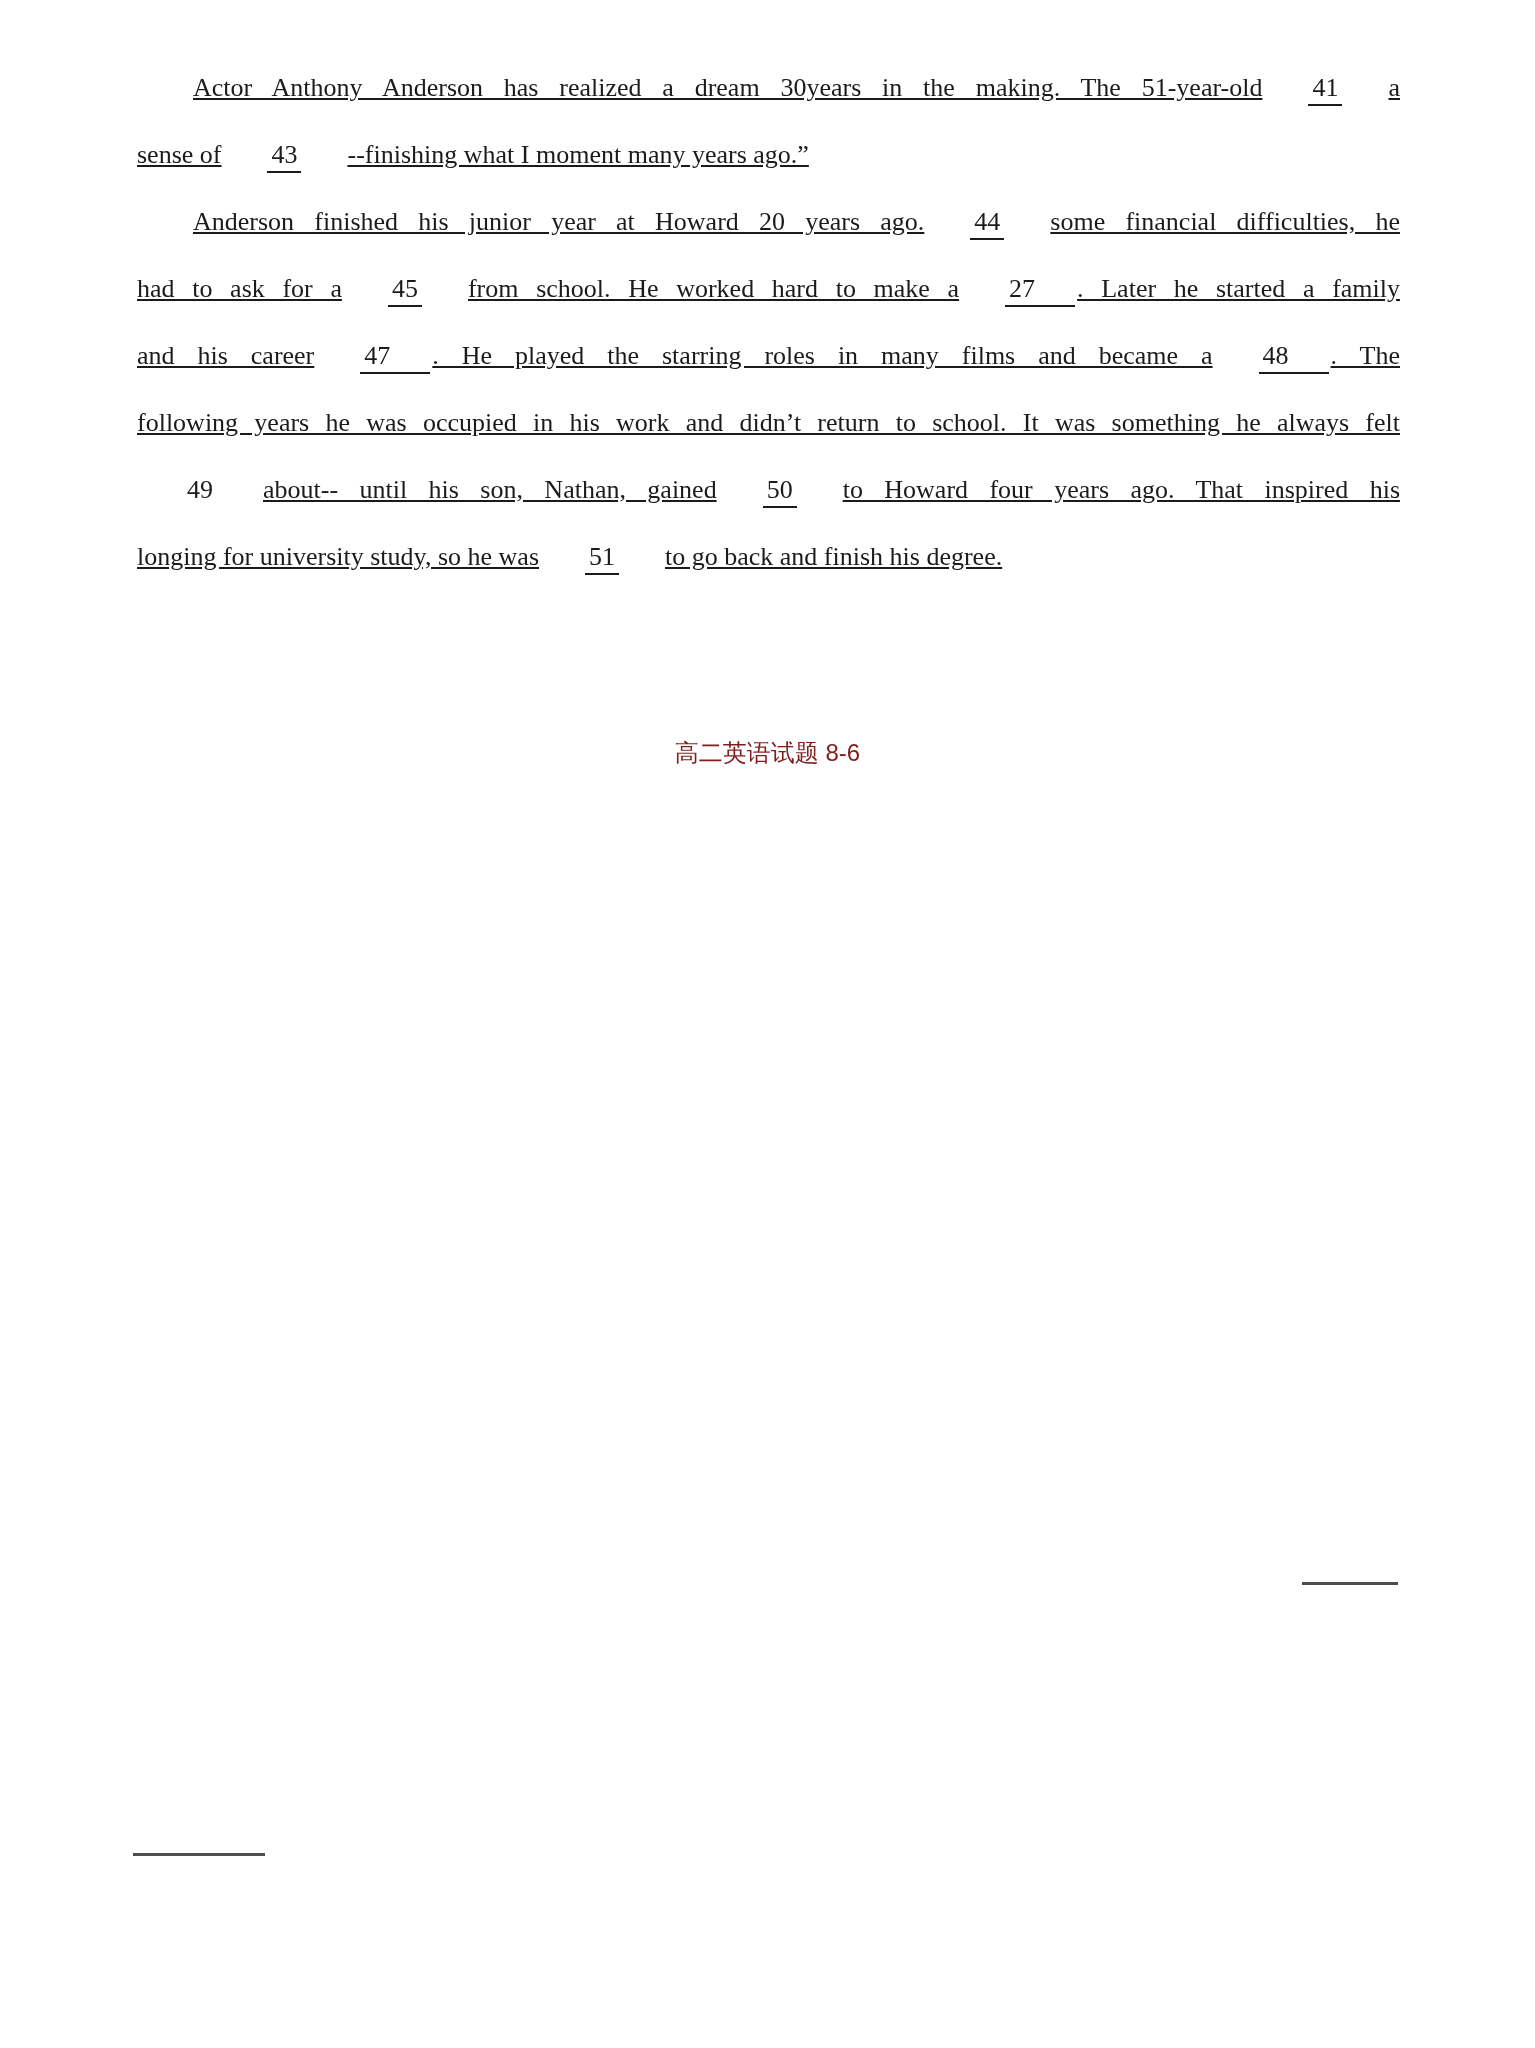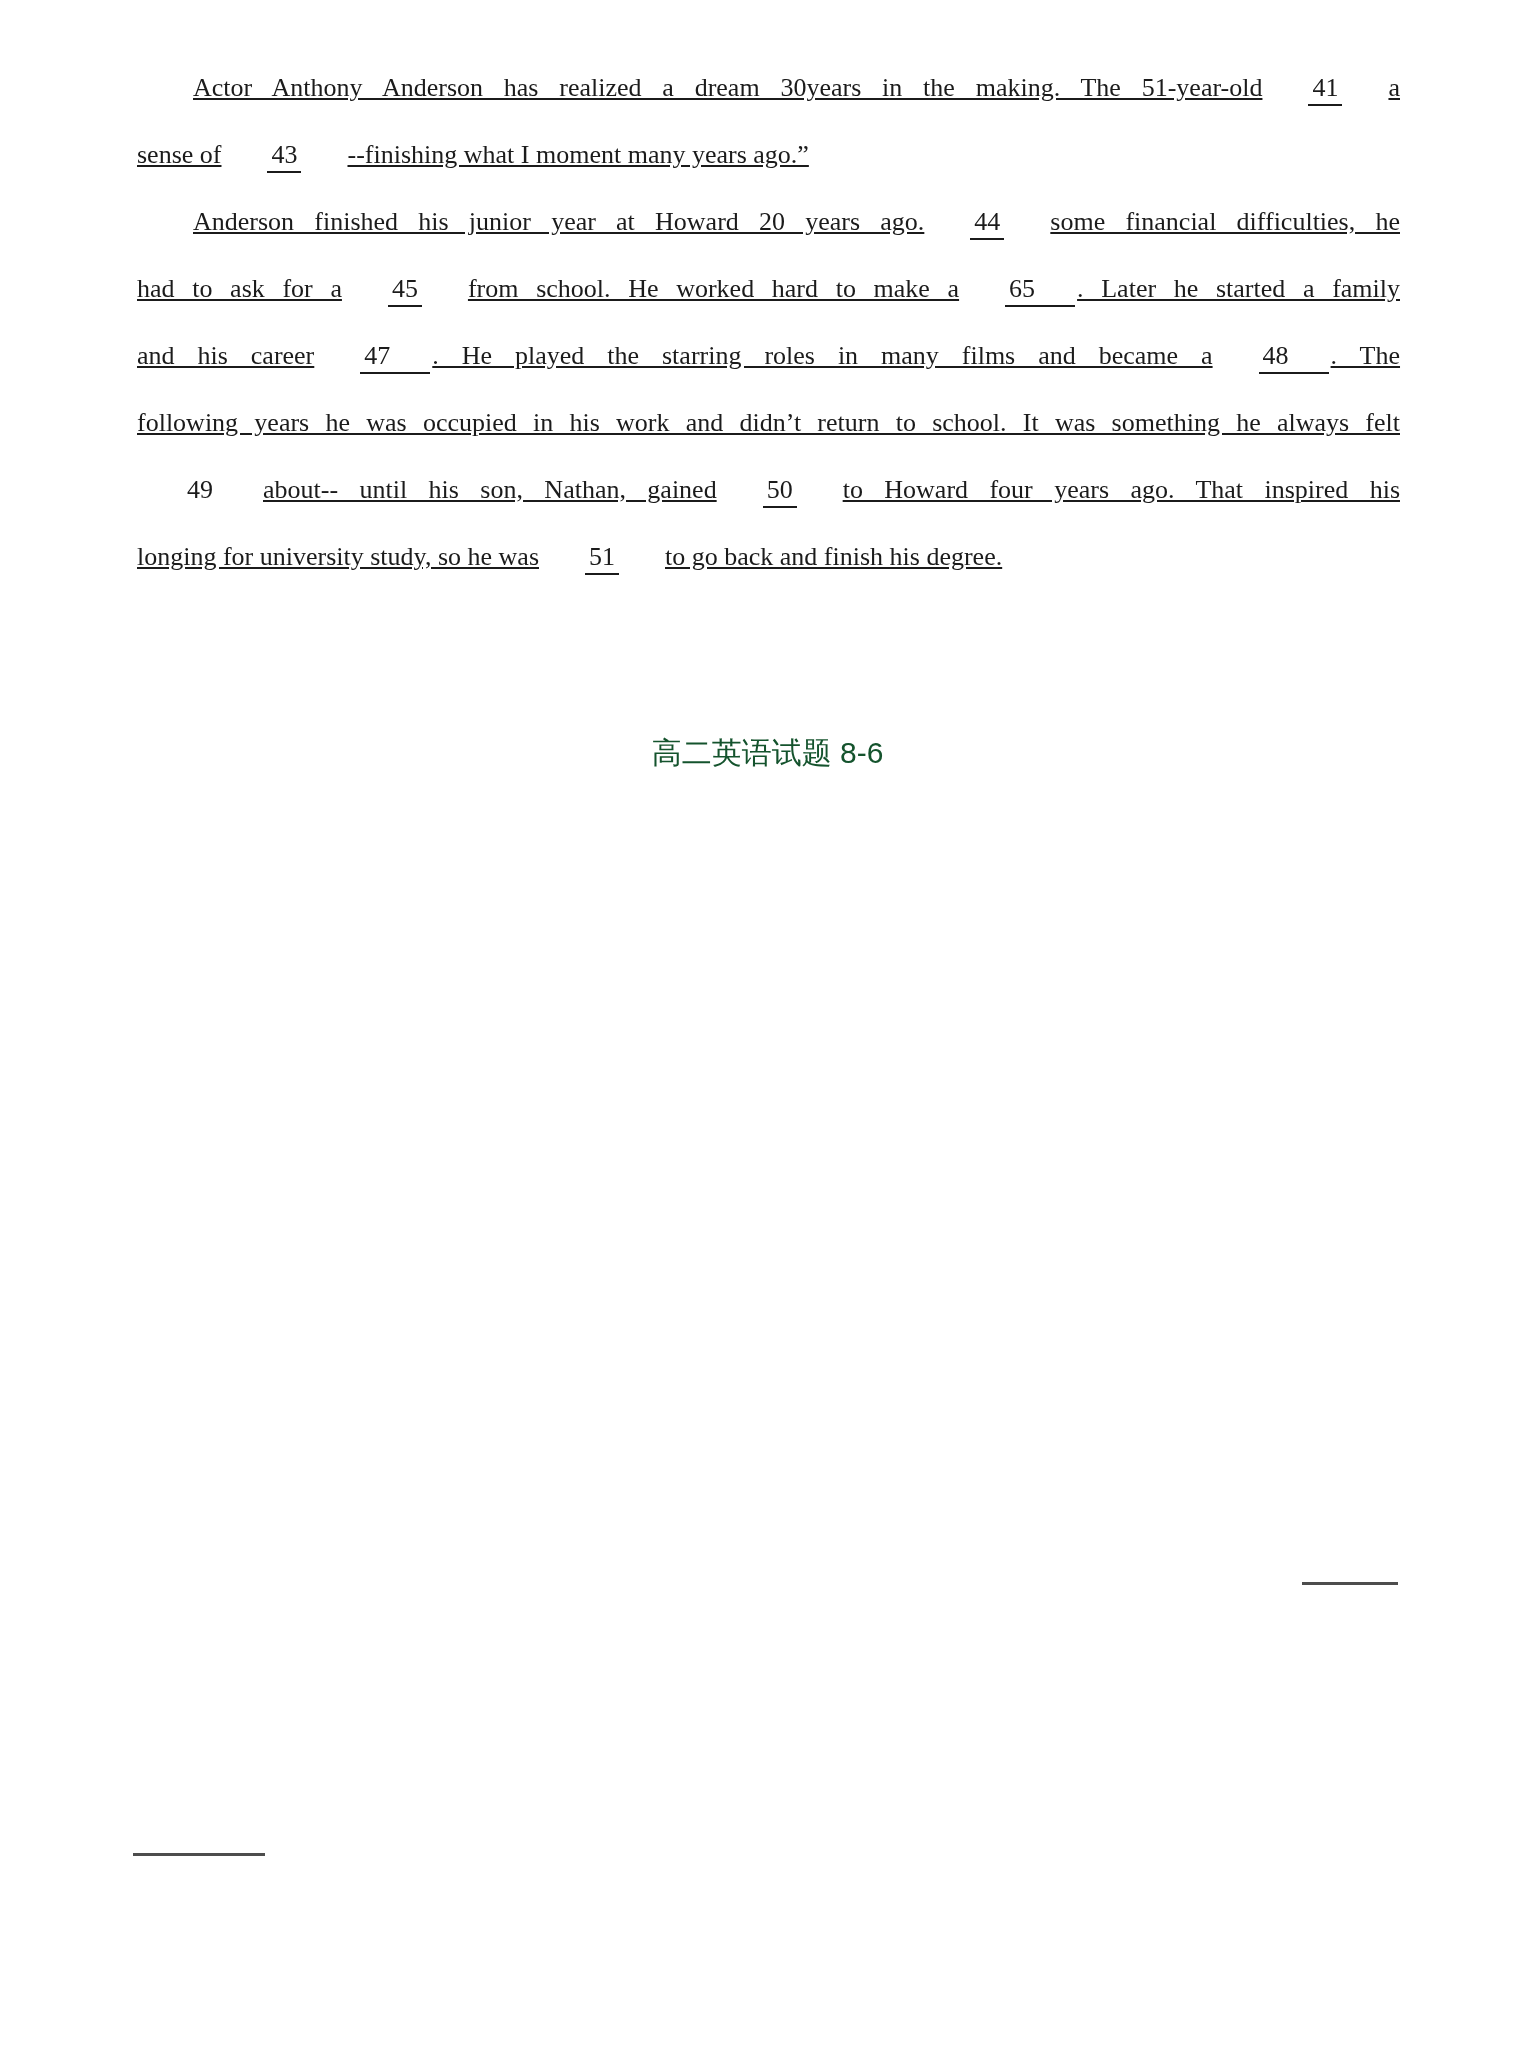--- a/index.html
+++ b/index.html
@@ -55,24 +55,24 @@
   }
   .blank.plain {
     border-bottom: none;
   }
   .footer {
     position: absolute;
     left: 0;
     top: 737px;
     width: 100%;
     text-align: center;
-    font-size: 30px;
+    font-size: 24px;
     line-height: 32px;
     font-family: "Liberation Sans", "DejaVu Sans", sans-serif;
-    color: #14532d;
+    color: #7f1d1d;
   }
   .stray-line {
     position: absolute;
     height: 3px;
     background: #4d4d4d;
   }
   .stray-line.right {
     left: 1302px;
     top: 1582px;
     width: 96px;
@@ -84,21 +84,21 @@
   }
 </style>
 </head>
 <body>
 
 <div class="page">
   <div class="doc" id="passage">
       <div class="line j ind"><span>Actor Anthony Anderson has realized a dream 30years in the making. The 51-year-old</span><span class="blank underline">41</span><span>a</span></div>
       <div class="line"><span>sense of</span><span class="blank underline">43</span><span>--finishing what I moment many years ago.”</span></div>
       <div class="line j ind"><span>Anderson finished his junior year at Howard 20 years ago.</span><span class="blank underline">44</span><span>some financial difficulties, he</span></div>
-      <div class="line j"><span>had to ask for a</span><span class="blank underline">45</span><span>from school. He worked hard to make a</span><span class="blank underline-tail">65</span><span>. Later he started a family</span></div>
+      <div class="line j"><span>had to ask for a</span><span class="blank underline">45</span><span>from school. He worked hard to make a</span><span class="blank underline-tail">27</span><span>. Later he started a family</span></div>
       <div class="line j"><span>and his career</span><span class="blank underline-tail">47</span><span>. He played the starring roles in many films and became a</span><span class="blank underline-tail">48</span><span>. The</span></div>
       <div class="line j"><span>following years he was occupied in his work and didn’t return to school. It was something he always felt</span></div>
       <div class="line j"><span class="blank plain">49</span><span>about-- until his son, Nathan, gained</span><span class="blank underline">50</span><span>to Howard four years ago. That inspired his</span></div>
       <div class="line"><span>longing for university study, so he was</span><span class="blank underline">51</span><span>to go back and finish his degree.</span></div>
     </div>
   <div class="footer">高二英语试题 8-6</div>
   <div class="stray-line right"></div>
   <div class="stray-line left"></div>
 </div>
 

